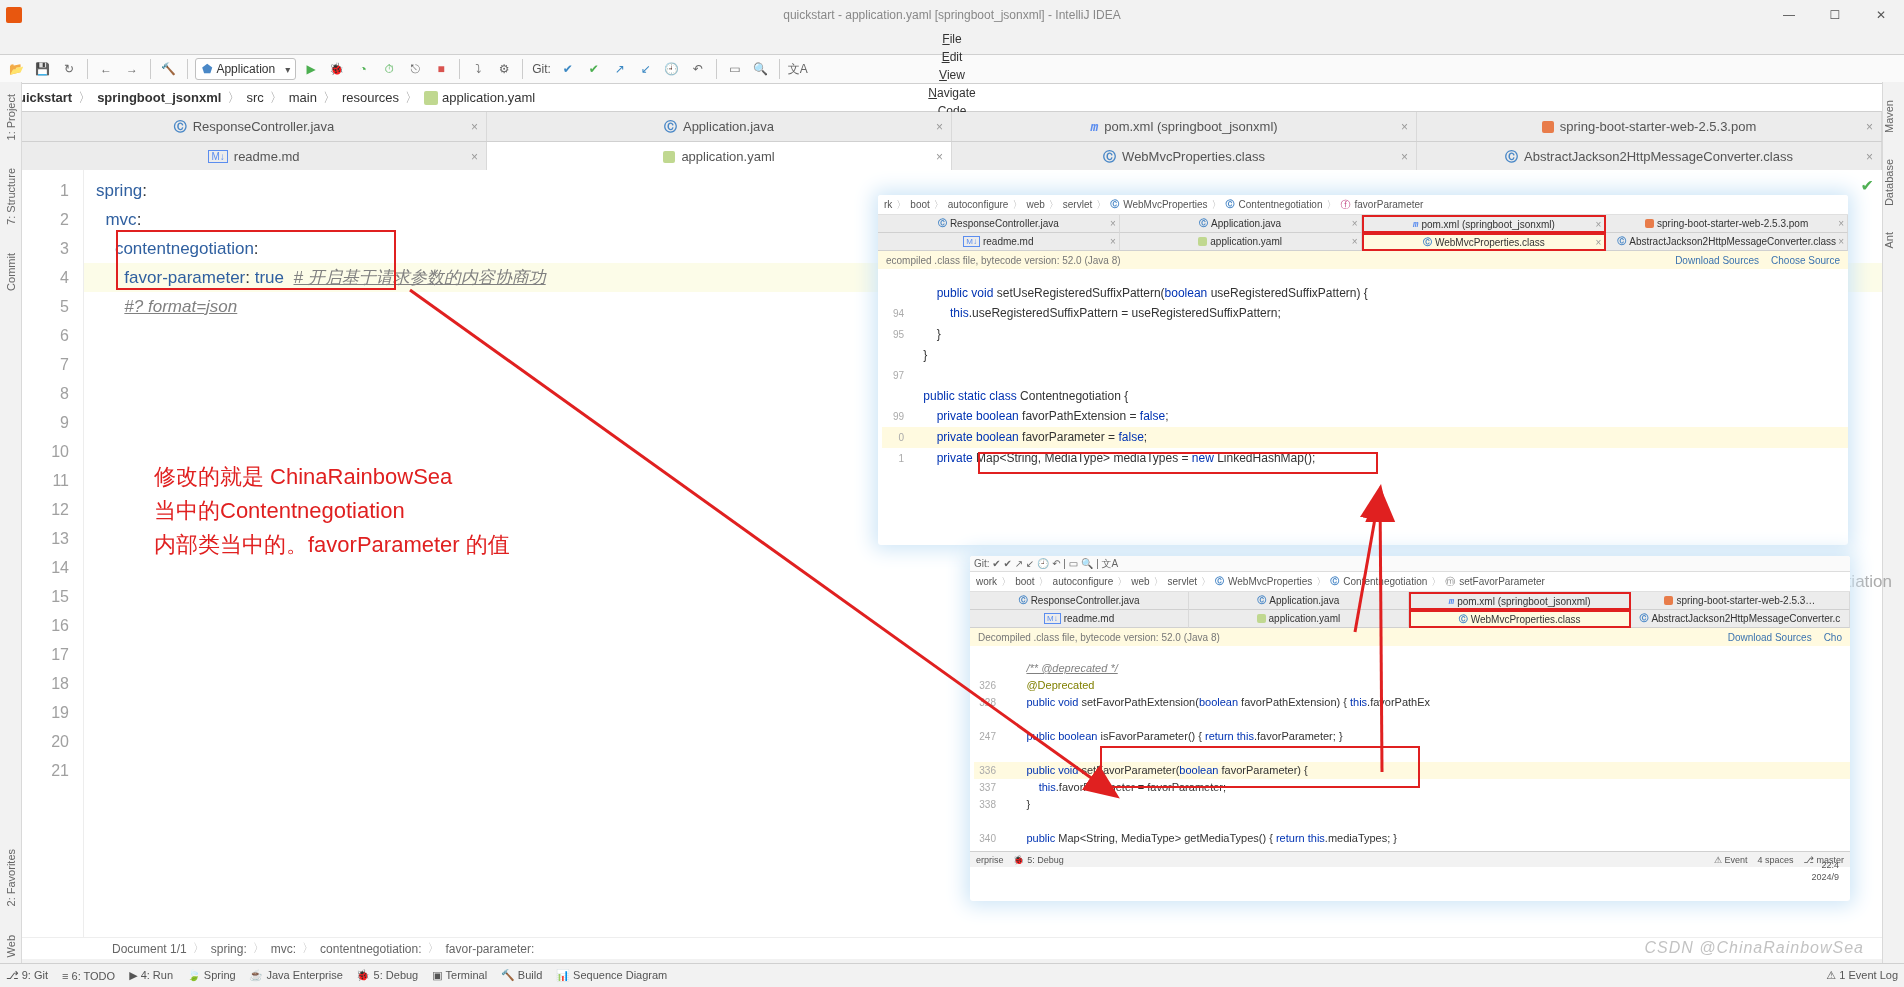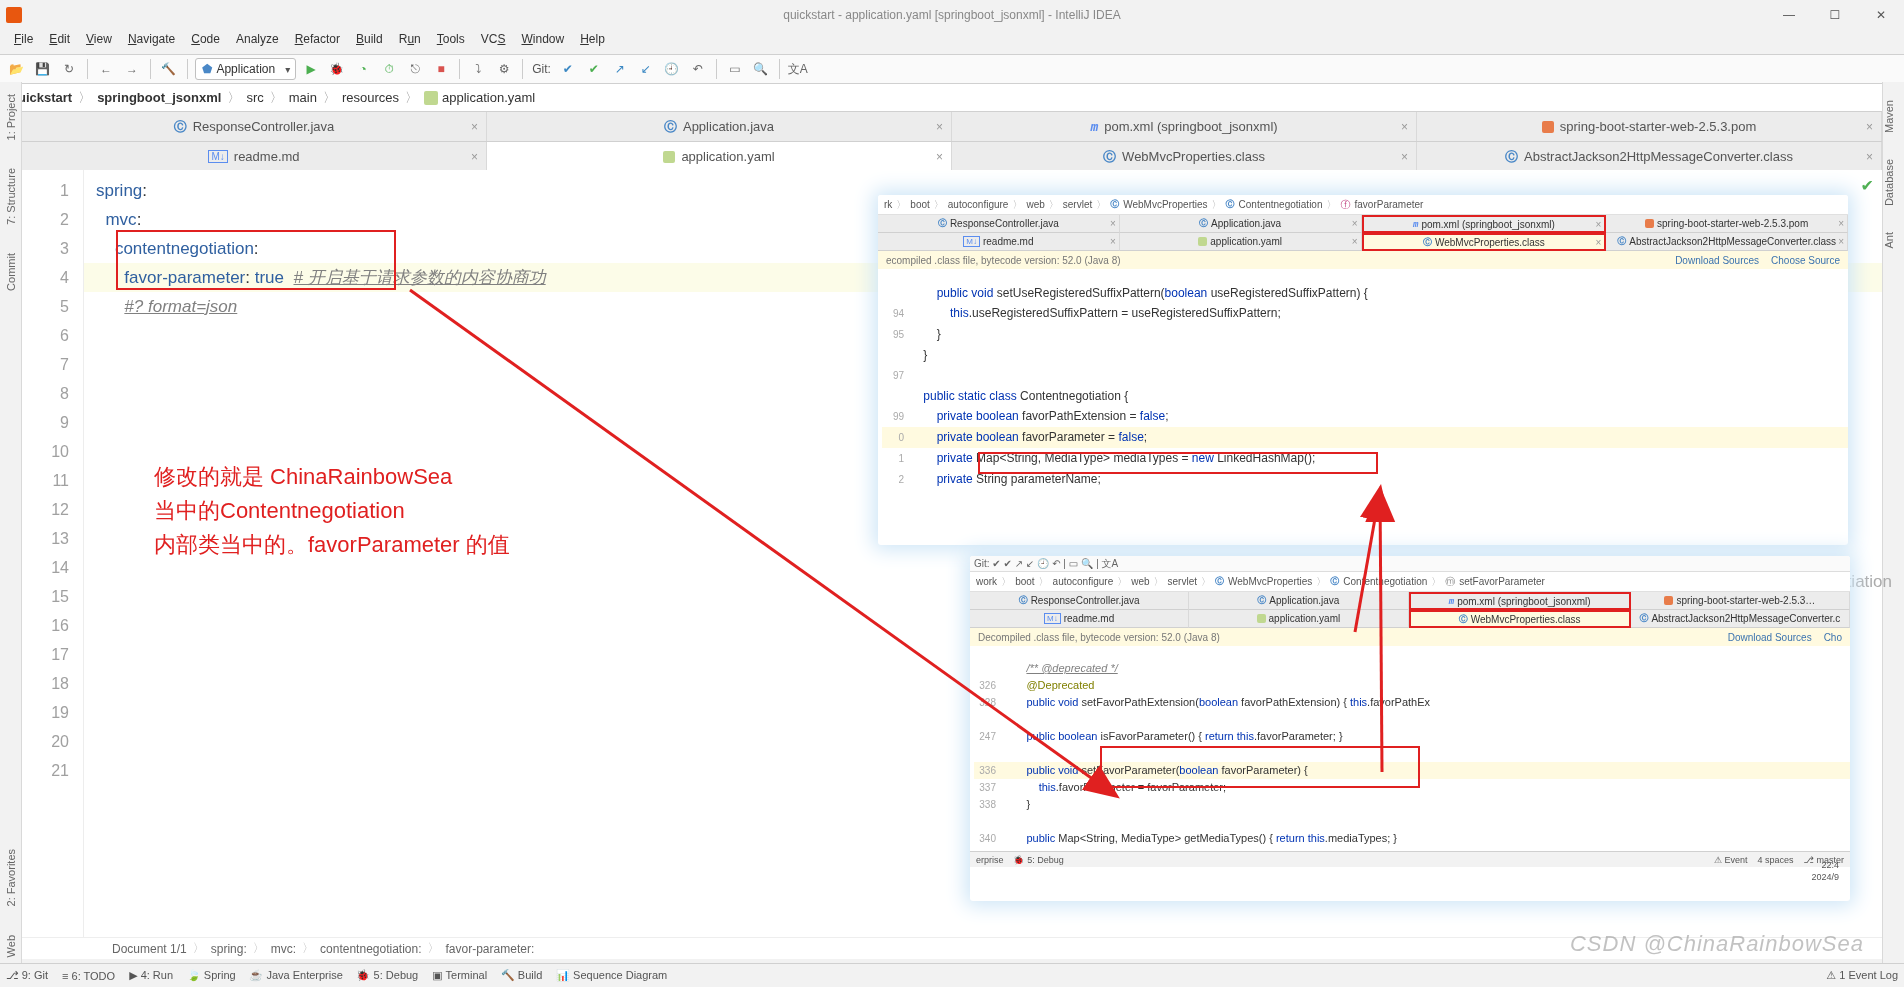--- a/index.html
+++ b/index.html
@@ -6,21 +6,21 @@
 body { width: 1904px; height: 987px; background: #f2f2f2; font-size: 12px; color: #333; position: relative; overflow: hidden; }
 
 
 .titlebar { height: 30px; display: flex; align-items: center; justify-content: center; background: #f2f2f2; position: relative; }
 .titlebar .appicon { position: absolute; left: 6px; width: 16px; height: 16px; background:#e8570f; border-radius:2px; }
 .titlebar .title { color: #888; font-size: 12px; }
 .winbtns { position: absolute; right: 0; display: flex; }
 .winbtn { width: 46px; height: 30px; display:flex; align-items:center; justify-content:center; color:#555; }
 
 
-.menubar { height: 24px; display: flex; padding: 0 6px; background:#f2f2f2; }
+.menubar { height: 24px; display: flex; align-items: center; padding: 0 6px; background:#f2f2f2;flex-direction:column; }
 .menubar span { padding: 2px 8px; color:#333; }
 .menubar span u { text-decoration: underline; }
 
 
 .toolbar { height: 30px; display:flex; align-items:center; border-top:1px solid #d0d0d0; border-bottom:1px solid #d0d0d0; background:#fafafa; padding:0 6px; gap:4px; }
 .tb-btn { width:22px; height:22px; display:flex; align-items:center; justify-content:center; color:#666; border-radius:3px; }
 .tb-sep { width:1px; height:20px; background:#ccc; margin:0 3px; }
 .config-dd { height:22px; border:1px solid #c0c0c0; border-radius:3px; background:#fff; padding:0 20px 0 6px; display:flex; align-items:center; position:relative; font-size:12px; }
 .config-dd::after { content:"▾"; position:absolute; right:5px; color:#555; font-size:10px; }
 .run-green { color:#4caf50; }
@@ -81,21 +81,21 @@
 .j-kw2 { color:#0033b3; }
 .ov-hl { background:#fffae0; }
 
 
 .breadcrumb-bottom { position:absolute; left:22px; right:22px; bottom:28px; height:22px; background:#fff; border-top:1px solid #eee; display:flex; align-items:center; font-size:12px; color:#666; padding-left:90px; }
 .breadcrumb-bottom .sep { color:#bbb; margin:0 6px; }
 
 .bottom-tools { position:absolute; left:0; right:0; bottom:0; height:24px; background:#f2f2f2; border-top:1px solid #d0d0d0; display:flex; align-items:center; padding:0 6px; font-size:11px; color:#555; gap:14px; }
 .bottom-tools .spacer { flex:1; }
 
-.watermark { position:absolute; right:40px; bottom:30px; font-size:22px; color:rgba(120,120,120,0.45); font-style:italic; letter-spacing:1px; pointer-events:none; }
+.watermark { position:absolute; right:40px; bottom:30px; font-size:16px; color:rgba(120,120,120,0.45); font-style:italic; letter-spacing:1px; pointer-events:none; }
 
 
 .arrows { position:absolute; left:0; top:0; width:100%; height:100%; pointer-events:none; }
 
 .green-check { position:absolute; right:30px; top:176px; color:#4caf50; font-size:16px; }
 </style>
 </head>
 <body>
 
 <div class="titlebar">
@@ -355,21 +355,20 @@
   <div class="ov-code">
     <div><span class="ov-gut"></span>&nbsp;&nbsp;&nbsp;&nbsp;&nbsp;&nbsp;&nbsp;&nbsp;<span class="j-kw2">public void</span> setUseRegisteredSuffixPattern(<span class="j-kw2">boolean</span> useRegisteredSuffixPattern) {</div>
     <div><span class="ov-gut">94</span>&nbsp;&nbsp;&nbsp;&nbsp;&nbsp;&nbsp;&nbsp;&nbsp;&nbsp;&nbsp;&nbsp;&nbsp;<span class="j-kw2">this</span>.useRegisteredSuffixPattern = useRegisteredSuffixPattern;</div>
     <div><span class="ov-gut">95</span>&nbsp;&nbsp;&nbsp;&nbsp;&nbsp;&nbsp;&nbsp;&nbsp;}</div>
     <div><span class="ov-gut"></span>&nbsp;&nbsp;&nbsp;&nbsp;}</div>
     <div><span class="ov-gut">97</span></div>
     <div><span class="ov-gut"></span>&nbsp;&nbsp;&nbsp;&nbsp;<span class="j-kw2">public static class</span> Contentnegotiation {</div>
     <div><span class="ov-gut">99</span>&nbsp;&nbsp;&nbsp;&nbsp;&nbsp;&nbsp;&nbsp;&nbsp;<span class="j-kw2">private boolean</span> favorPathExtension = <span class="j-kw2">false</span>;</div>
     <div class="ov-hl"><span class="ov-gut">0</span>&nbsp;&nbsp;&nbsp;&nbsp;&nbsp;&nbsp;&nbsp;&nbsp;<span class="j-kw2">private boolean</span> favorParameter = <span class="j-kw2">false</span>;</div>
     <div><span class="ov-gut">1</span>&nbsp;&nbsp;&nbsp;&nbsp;&nbsp;&nbsp;&nbsp;&nbsp;<span class="j-kw2">private</span> Map&lt;String, MediaType&gt; mediaTypes = <span class="j-kw2">new</span> LinkedHashMap();</div>
-    <div><span class="ov-gut">2</span>&nbsp;&nbsp;&nbsp;&nbsp;&nbsp;&nbsp;&nbsp;&nbsp;<span class="j-kw2">private</span> String parameterName;</div>
     <div class="red-box" style="left:100px; top:183px; width:400px; height:22px;"></div>
   </div>
 </div>
 
 <div class="overlay" style="left:970px; top:556px; width:880px; height:345px;">
   <div style="height:16px;background:#fafafa;border-bottom:1px solid #ddd;display:flex;align-items:center;padding:0 4px;gap:4px;font-size:10px;color:#666">
     <span>Git: ✔ ✔ ↗ ↙ 🕘 ↶ | ▭ 🔍 | 文A</span>
   </div>
   <div class="ov-crumbs">
     <span>work</span>

